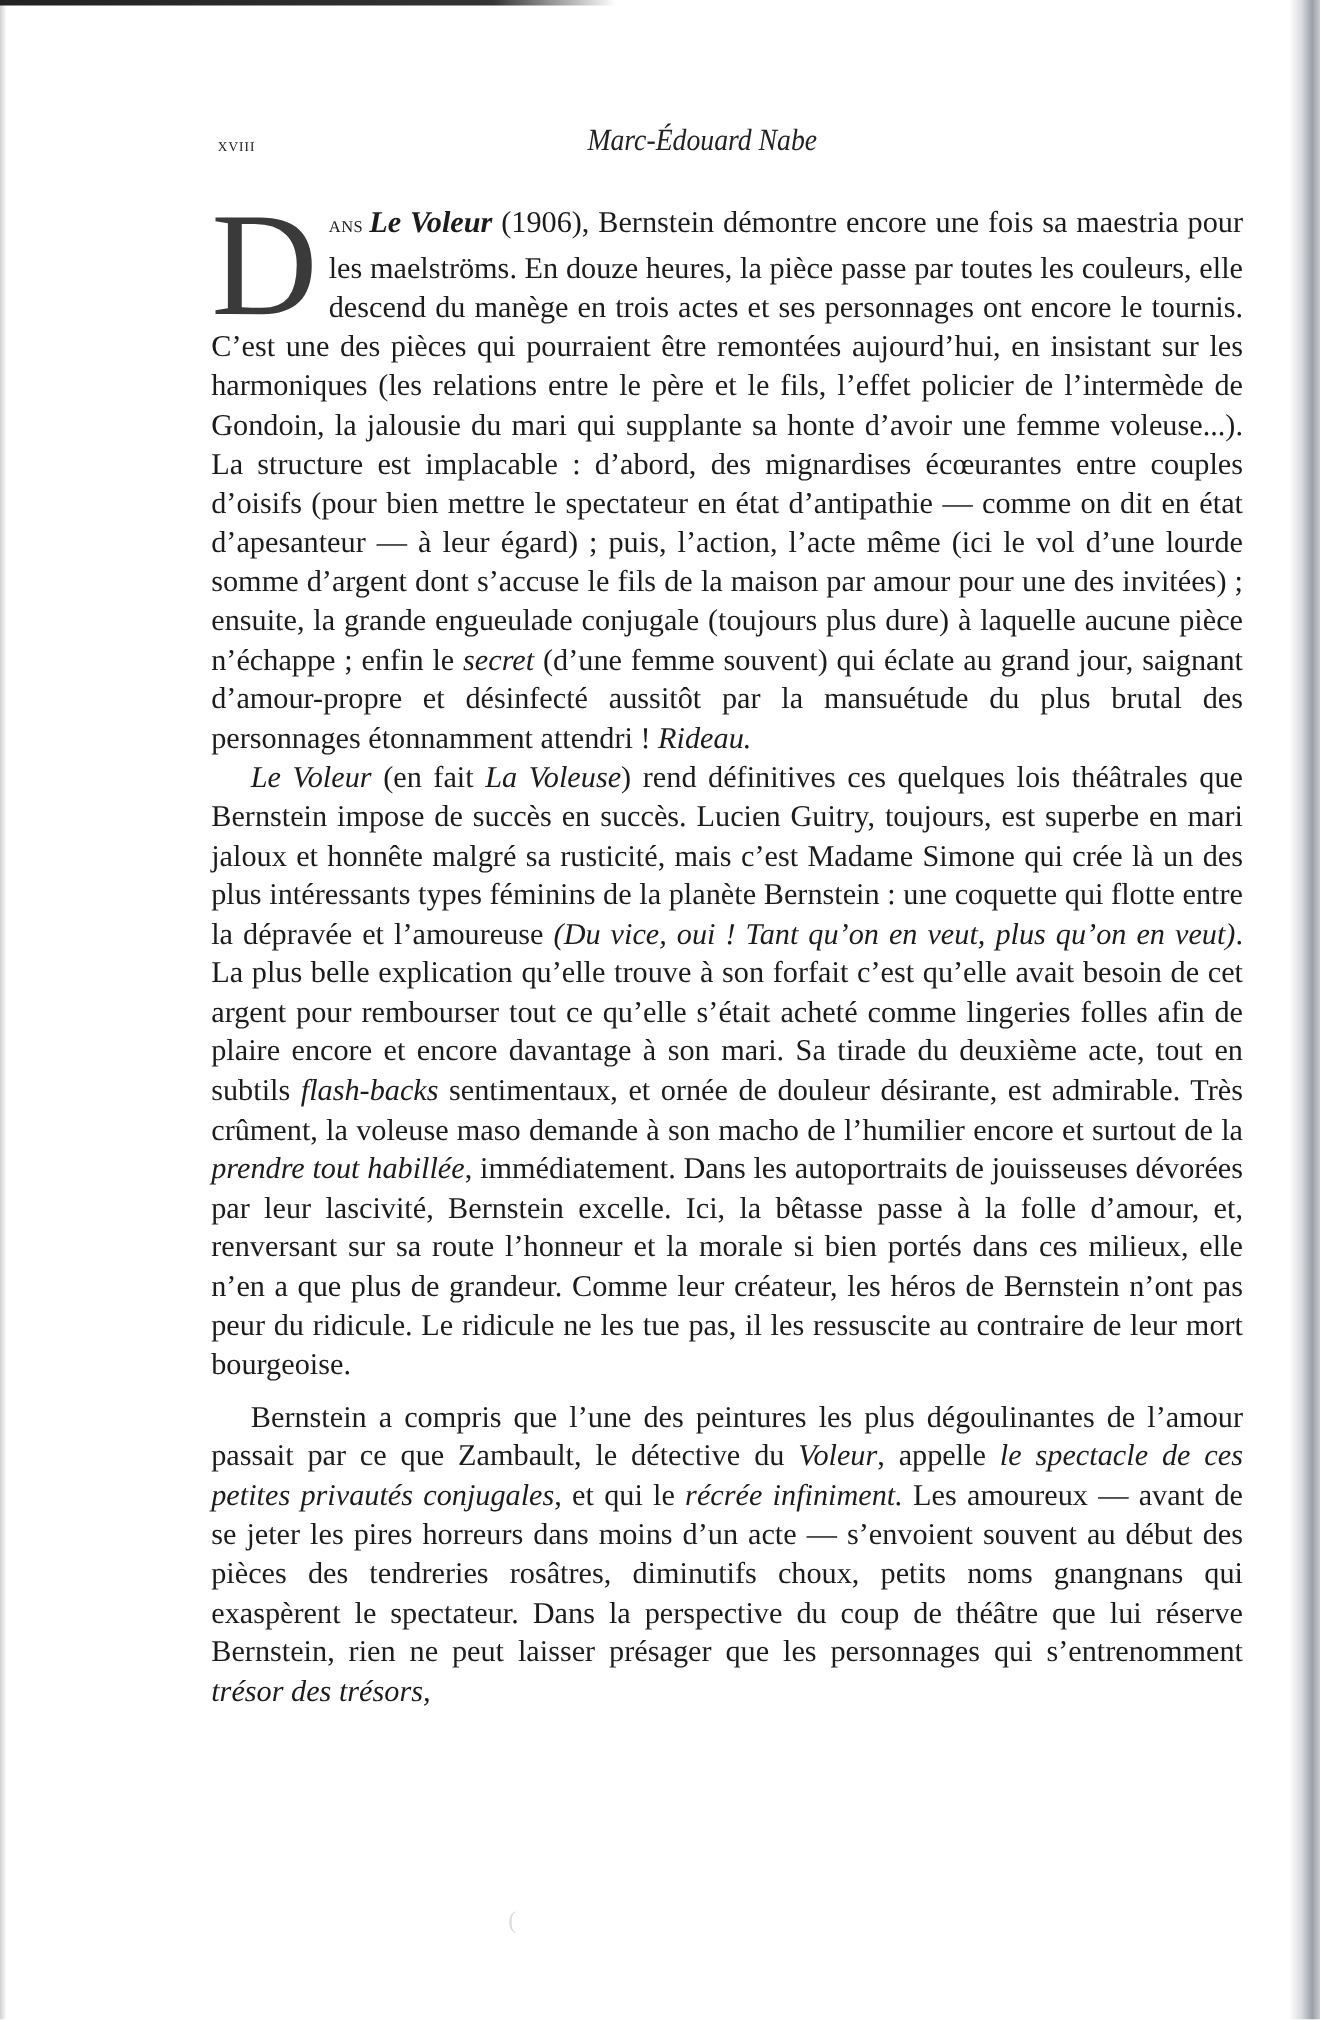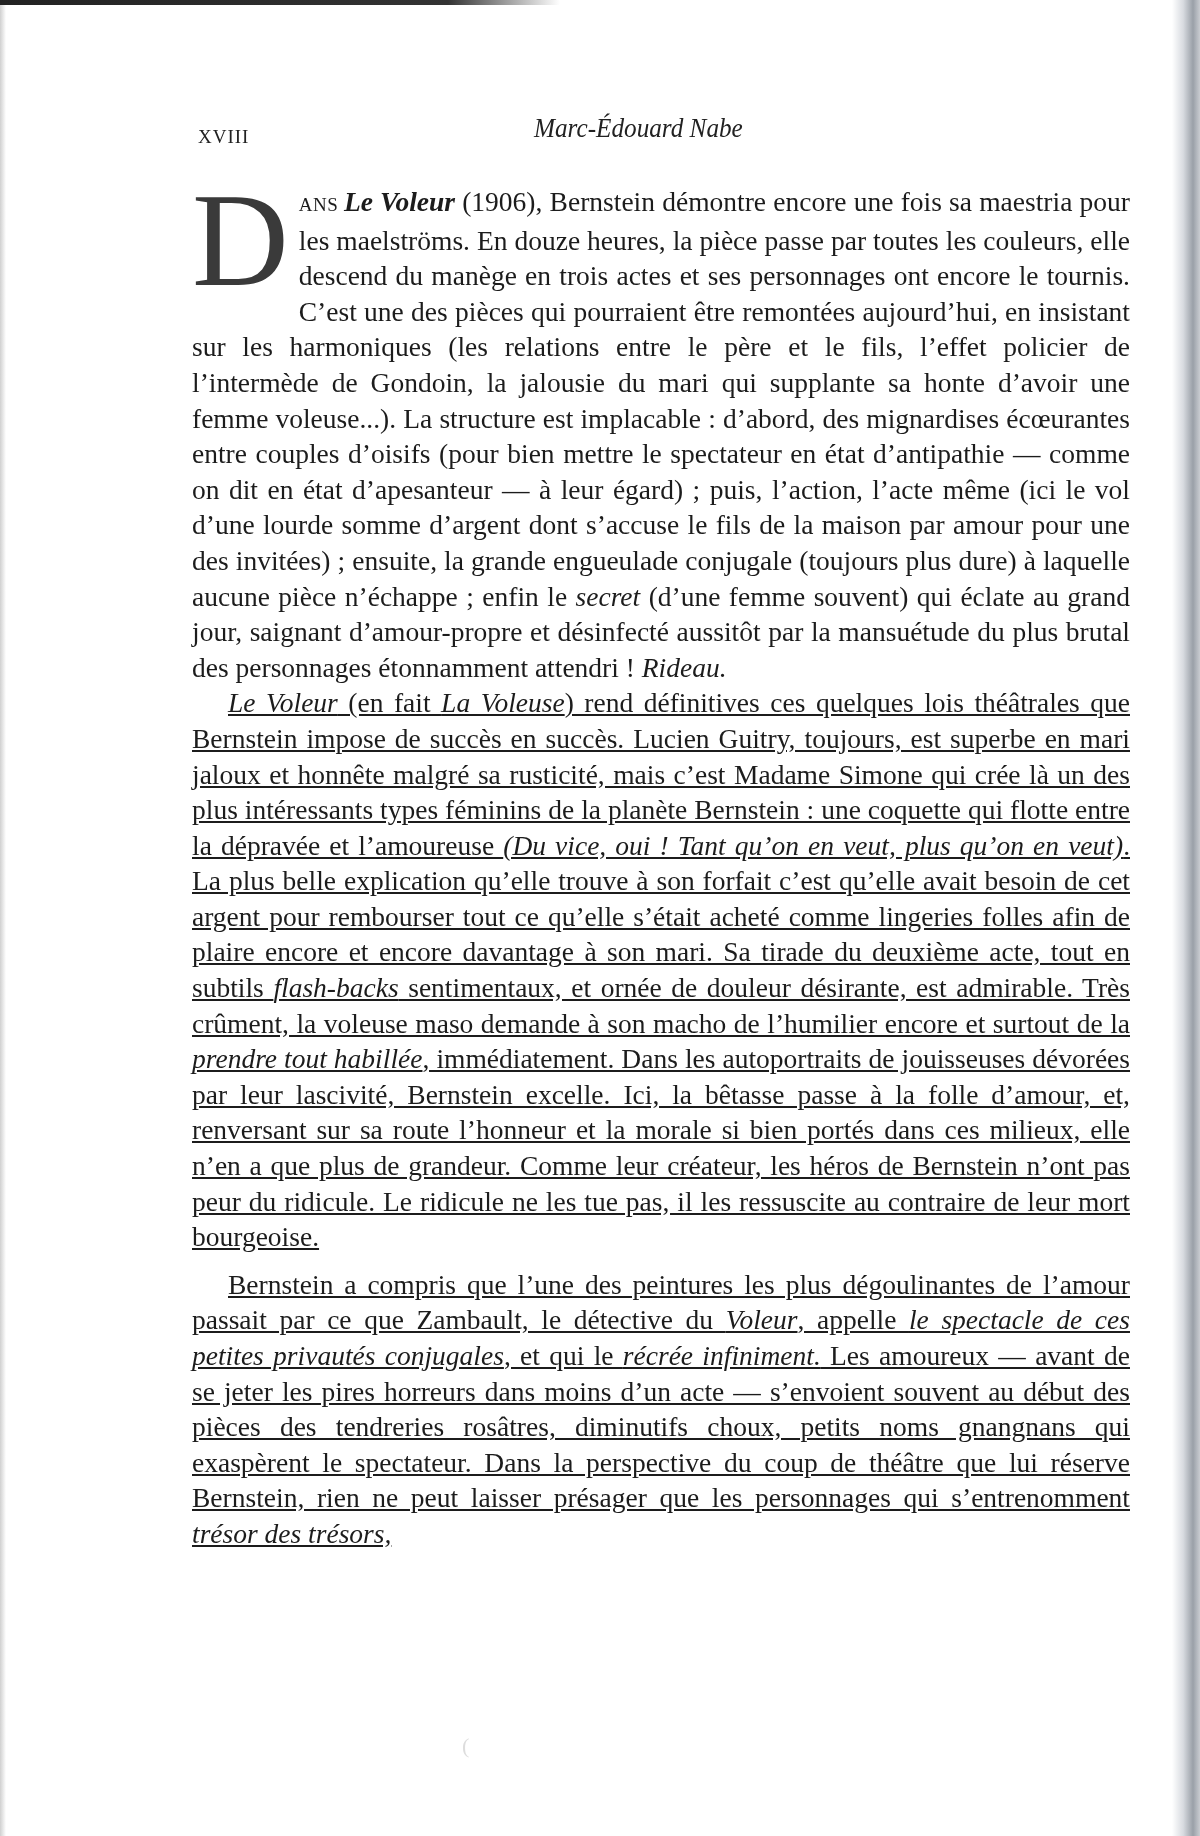--- a/index.html
+++ b/index.html
@@ -19,42 +19,42 @@
   }
   .left-edge {
     position:absolute; left:0; top:0; width:6px; height:1836px;
     background:linear-gradient(90deg,#d0d0d0,#ffffff);
   }
   .running-head {
     position:absolute; top:112px; left:198px; width:920px; height:40px;
   }
   .folio {
     position:absolute; left:0; top:14px;
-    font-size:19px; letter-spacing:1px; color:#222;
+    font-size:12px; letter-spacing:1px; color:#222;
   }
   .author {
     position:absolute; left:336px; top:0;
     font-style:italic; font-size:28px; color:#222;
     transform:scaleX(0.9); transform-origin:left;
   }
   .body-text {
     position:absolute; left:192px; top:184px; width:938px;
     font-size:27.5px; line-height:35.6px;
     text-align:justify;
   }
   .body-text p { margin:0; }
-  .body-text p.indent { text-indent:36px;text-decoration:underline; }
+  .body-text p.indent { text-indent:36px; }
   .body-text p.gap { margin-top:12px; }
   .dropcap {
     float:left; font-size:134px; line-height:100px;
     margin:6px 10px 0 0; color:#3a3a3a;
     font-family:"Liberation Serif","DejaVu Serif",serif;
     height:104px;
   }
-  .smallcaps { font-size:19px; letter-spacing:0.5px; }
+  .smallcaps { font-size:15px; letter-spacing:0.5px; }
   .bold-italic { font-weight:bold; font-style:italic; }
   .ital { font-style:italic; }
   .mark {
     position:absolute; left:462px; top:1733px; color:#ddd; font-size:22px;
   }
 </style>
 </head>
 <body>
 
 <div class="left-edge"></div>

